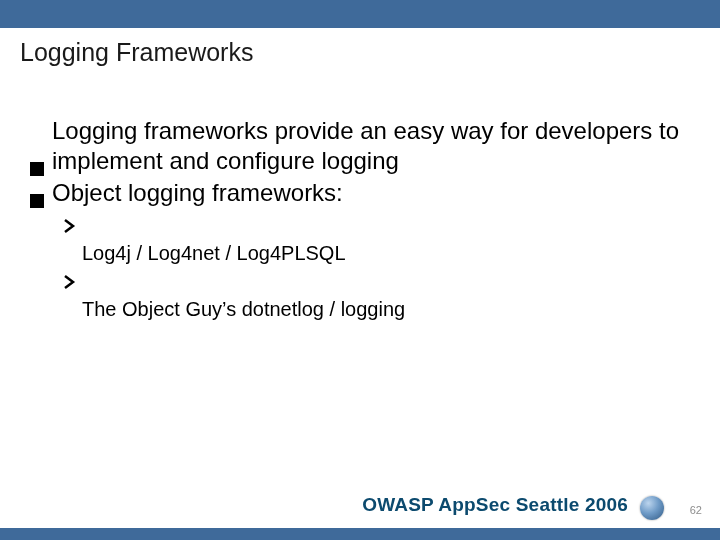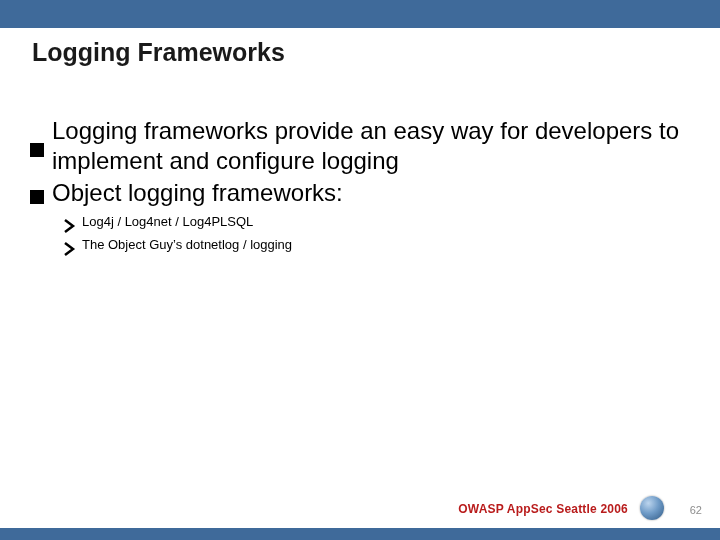--- a/index.html
+++ b/index.html
@@ -18,33 +18,32 @@
     left: 0;
     width: 720px;
     height: 28px;
     background: #3f6a9a;
   }
   .slide-title {
     position: absolute;
     top: 38px;
     left: 20px;
     font-size: 25px;
-    font-weight: bold;
+    font-weight: normal;
     color: #1a1a1a;
-    margin-left: 12px;
   }
   .body {
     position: absolute;
     top: 116px;
     left: 30px;
     width: 660px;
   }
   .lvl1 {
     display: flex;
-    align-items: center;
+    align-items: flex-end;
     margin-bottom: 2px;
   }
   .lvl1 .bullet {
     flex: 0 0 auto;
     width: 14px;
     height: 14px;
     background: #000;
     margin-top: 8px;
     margin-right: 8px;
   }
@@ -62,31 +61,32 @@
     align-items: flex-start;
     margin-bottom: 4px;
   }
   .lvl2 .arrow {
     flex: 0 0 auto;
     margin-top: 5px;
     margin-right: 6px;
   }
   .lvl2 .arrow svg { display:block; }
   .lvl2 .text {
-    font-size: 13px;
+    font-size: 20px;
     line-height: 1.3;
     color: #000;
+    margin-top: 26px;
   }
   .footer-text {
     position: absolute;
     bottom: 24px;
     right: 92px;
-    font-size: 12px;
+    font-size: 19px;
     font-weight: bold;
-    color: #b91c1c;
+    color: #0c4a6e;
     letter-spacing: 0.2px;
   }
   .footer-logo {
     position: absolute;
     bottom: 20px;
     right: 56px;
     width: 24px;
     height: 24px;
     border-radius: 50%;
     background: radial-gradient(circle at 35% 30%, #bcd5ee 0%, #6f9bc7 45%, #2f5884 100%);

